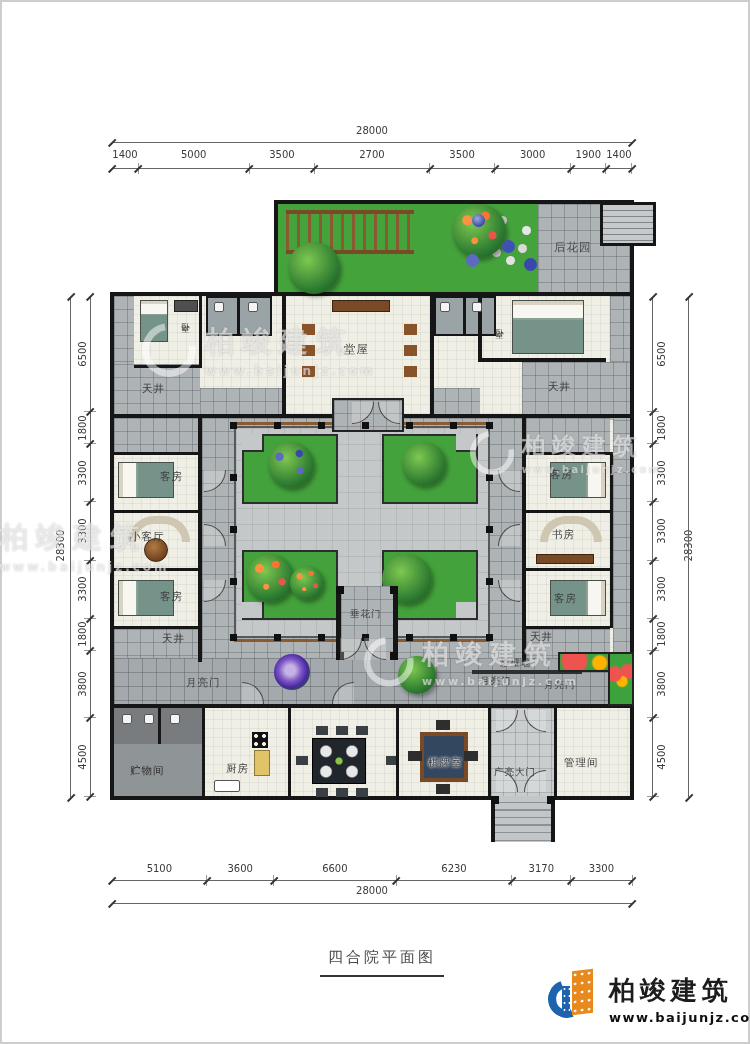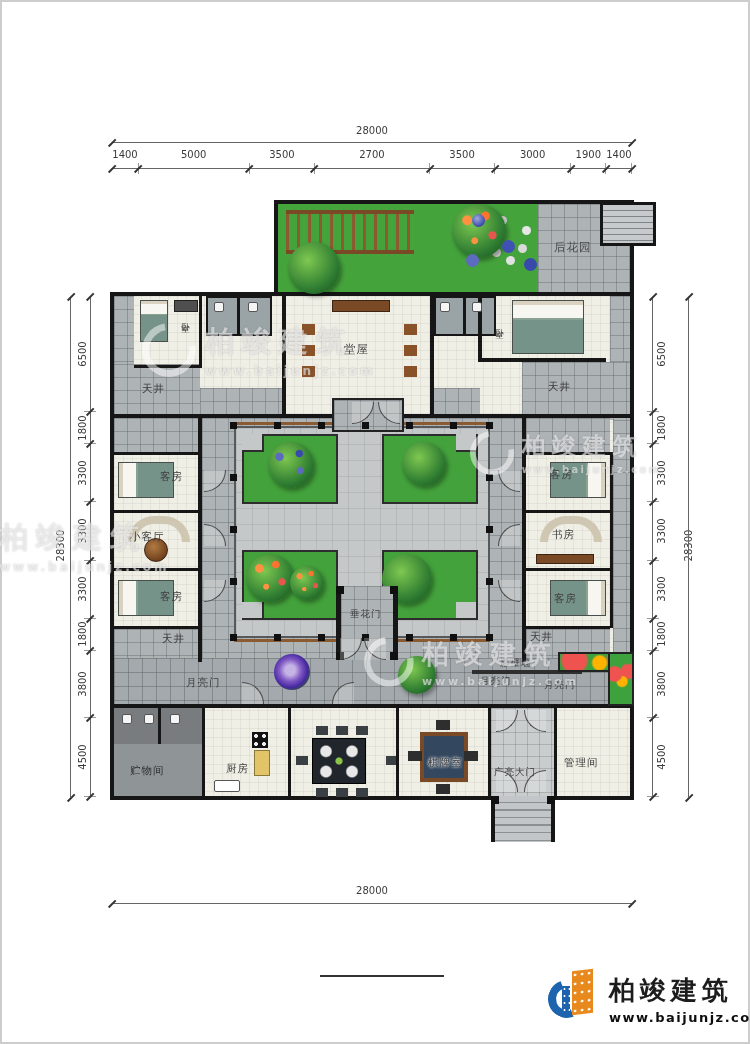--- a/index.html
+++ b/index.html
@@ -116,20 +116,40 @@
         <span class="dim-label">3000</span>
       </div>
       <div class="dim-seg hseg" style="flex-grow: 1900;">
         <span class="dim-label">1900</span>
       </div>
       <div class="dim-seg hseg" style="flex-grow: 1400;">
         <span class="dim-label">1400</span>
       </div>
     </div>
 
+  <div class="dim-row hrow" style="left:110px;top:860px;width:520px;height:18px;">
+      <div class="dim-seg hseg" style="flex-grow: 5100;">
+        <span class="dim-label">5100</span>
+      </div>
+      <div class="dim-seg hseg" style="flex-grow: 3600;">
+        <span class="dim-label">3600</span>
+      </div>
+      <div class="dim-seg hseg" style="flex-grow: 6600;">
+        <span class="dim-label">6600</span>
+      </div>
+      <div class="dim-seg hseg" style="flex-grow: 6230;">
+        <span class="dim-label">6230</span>
+      </div>
+      <div class="dim-seg hseg" style="flex-grow: 3170;">
+        <span class="dim-label">3170</span>
+      </div>
+      <div class="dim-seg hseg" style="flex-grow: 3300;">
+        <span class="dim-label">3300</span>
+      </div>
+    </div>
   <div class="dim-total" style="left:110px;top:883px;width:520px;text-align:center;">28000</div>
   <div class="tline-h" style="left:110px;top:901px;width:520px;"></div>
 
   <div class="dim-total vrot" style="left:28px;top:538px;width:60px;">28300</div>
   <div class="tline-v" style="left:68px;top:295px;height:500px;"></div>
   <div class="dim-col line-r" style="left:72px;top:295px;width:16px;height:500px;">
       <div class="dim-seg vseg tick-r" style="flex-grow: 6500;">
         <span class="dim-label">6500</span>
       </div>
       <div class="dim-seg vseg tick-r" style="flex-grow: 1800;">
@@ -372,20 +392,21 @@
     </div>
   </div>
   <div class="wm" style="left:362px;top:634px;transform:scale(.92);transform-origin:left top;">
     <div class="wm-mark"></div>
     <div>
       <div class="wm-brand">柏竣建筑</div>
       <div class="wm-url">www.baijunjz.com</div>
     </div>
   </div>
 
+  <div class="title" style="left:295px;top:946px;width:170px;">四合院平面图</div>
   <div class="title-underline" style="left:318px;top:973px;width:124px;"></div>
 
   <div class="logo-box" style="left:546px;top:966px;">
     <div class="logo-mark">
       <div class="crescent"></div>
       <div class="bldg"></div>
       <div class="bldg2"></div>
     </div>
     <div>
       <div class="logo-brand">柏竣建筑</div>

